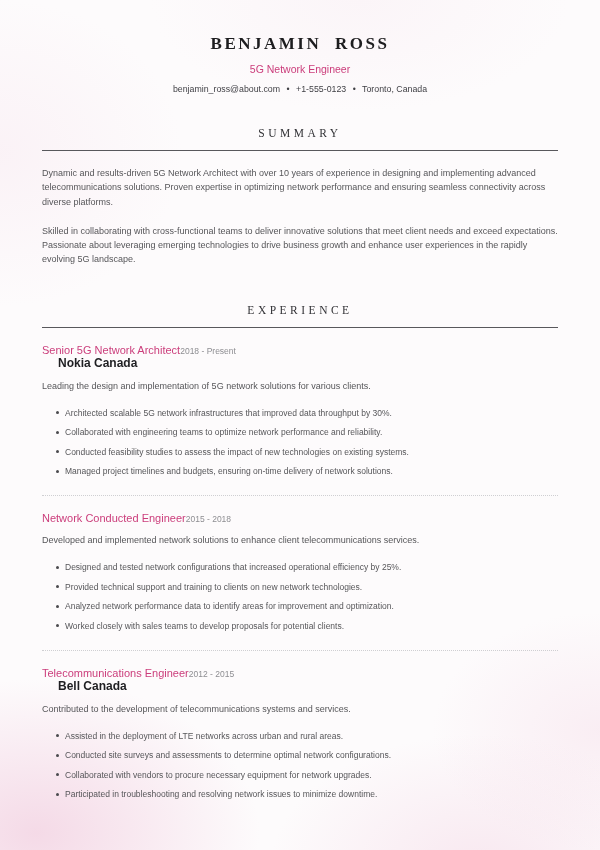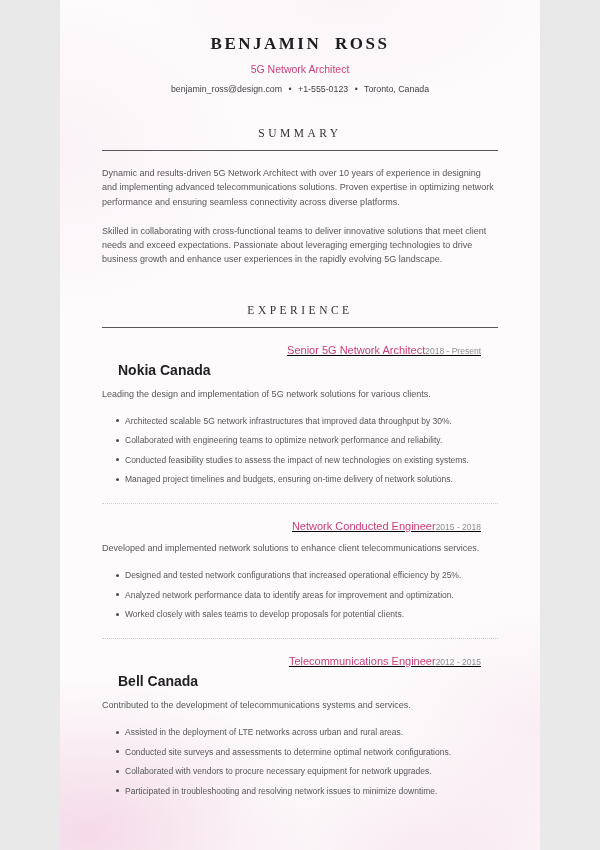--- a/index.html
+++ b/index.html
@@ -1,21 +1,21 @@
 <!DOCTYPE html>
 <html><head>
 <meta charset="utf-8">
 <style>
   * { margin: 0; padding: 0; box-sizing: border-box; }
   html, body { background: #e9e9e9; }
   body { display: flex; justify-content: center; font-family: "Liberation Sans", sans-serif; }
 
   .page {
     position: relative;
-    width: 480px;
+    width: 600px;
     height: 850px;
     overflow: hidden;
     padding: 34px 42px 0 42px;
     background:
       radial-gradient(ellipse 320px 220px at 6% 98%,  rgba(236,185,210,0.50), rgba(236,185,210,0) 70%),
       radial-gradient(ellipse 300px 190px at 80% 102%, rgba(241,206,223,0.42), rgba(241,206,223,0) 70%),
       radial-gradient(ellipse 240px 170px at 100% 86%, rgba(243,212,227,0.35), rgba(243,212,227,0) 70%),
       radial-gradient(ellipse 260px 220px at 0% 18%,  rgba(246,226,236,0.35), rgba(246,226,236,0) 70%),
       radial-gradient(ellipse 300px 160px at 60% 0%,  rgba(247,231,239,0.30), rgba(247,231,239,0) 70%),
       #fdfbfc;
@@ -68,38 +68,36 @@
     font-size: 9px;
     line-height: 14.3px;
     color: #565659;
   }
   .summary-p + .summary-p { }
 
   
   .jobs { margin-top: 16px; }
   .job-header {
     display: flex;
-    justify-content: flex-end;
+    justify-content: flex-start;
     align-items: baseline;
-    text-decoration: underline;
   }
   .job-title {
     font-size: 11px;
     font-weight: 400;
     color: #cb3d7b;
   }
   .job-dates {
     font-size: 8.5px;
     color: #8e8e92;
     padding-right: 17px;
     white-space: nowrap;
   }
   .job-company {
-    margin-top: 6px;
-    font-size: 14px;
+    font-size: 12px;
     font-weight: 700;
     color: #1f1f22;
     padding-left: 16px;
   }
   .job-desc {
     margin-top: 10px;
     font-size: 9px;
     line-height: 13px;
     color: #565659;
   }
@@ -131,23 +129,23 @@
     height: 0;
   }
 </style>
 </head>
 <body>
 
 <div class="page">
 
   <div>
     <div class="name">BENJAMIN ROSS</div>
-    <div class="headline">5G Network Architect</div>
+    <div class="headline">5G Network Engineer</div>
     <div class="contact">
-      <span>benjamin_ross@design.com</span>
+      <span>benjamin_ross@about.com</span>
       <span class="sep">•</span>
       <span>+1-555-0123</span>
       <span class="sep">•</span>
       <span>Toronto, Canada</span>
     </div>
   </div>
 
   <div class="summary-section">
     <div class="section-heading">SUMMARY</div>
     <div class="section-rule"></div>
@@ -175,20 +173,21 @@
   </div>
 <div class="dotted-sep"></div>
   <div class="job">
     <div class="job-header">
       <span class="job-title">Network Conducted Engineer</span>
       <span class="job-dates">2015 - 2018</span>
     </div>
     <div class="job-desc">Developed and implemented network solutions to enhance client telecommunications services.</div>
     <ul>
             <li>Designed and tested network configurations that increased operational efficiency by 25%.</li>
+            <li>Provided technical support and training to clients on new network technologies.</li>
             <li>Analyzed network performance data to identify areas for improvement and optimization.</li>
             <li>Worked closely with sales teams to develop proposals for potential clients.</li>
           </ul>
   </div>
 <div class="dotted-sep"></div>
   <div class="job">
     <div class="job-header">
       <span class="job-title">Telecommunications Engineer</span>
       <span class="job-dates">2012 - 2015</span>
     </div>

